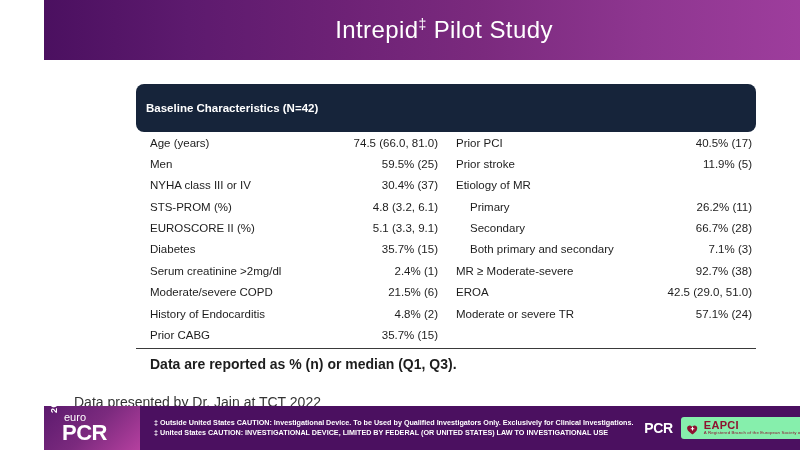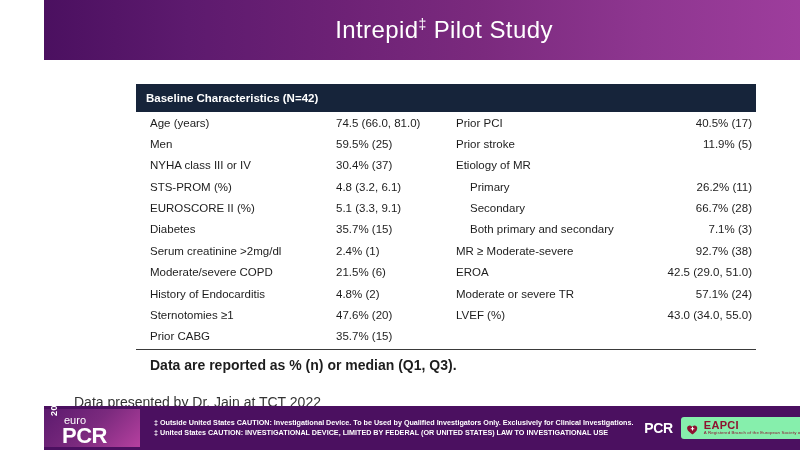--- a/index.html
+++ b/index.html
@@ -38,35 +38,36 @@
   .table-wrap {
     position: absolute;
     left: 92px; top: 84px;
     width: 620px;
   }
   .table-title {
     background: #16243a;
     color: #ffffff;
     font-size: 11.5px;
     font-weight: bold;
-    padding: 8px 10px;
+    padding: 18px 10px;
+    border-radius: 8px;
   }
   table.bc {
     width: 100%;
     border-collapse: collapse;
     font-size: 11.5px;
     color: #1d1d1d;
   }
   table.bc td {
     padding: 3.5px 0;
     vertical-align: top;
     line-height: 1.25;
   }
   .c-lab  { width: 200px; padding-left: 14px !important; }
-  .c-val  { width: 110px; padding-right: 8px !important; }
+  .c-val  { width: 110px; text-align: right; padding-right: 8px !important; }
   .c-lab2 { width: 190px; padding-left: 10px !important; }
   .c-val2 { width: 120px; text-align: right; padding-right: 4px !important; }
   .indent-1 { padding-left: 24px !important; }
   .rule {
     border-top: 1px solid #3a3a3a;
     margin-top: 2px;
   }
   .footnote {
     font-size: 14px;
     font-weight: bold;
@@ -81,21 +82,21 @@
   }
   
   .footer {
     position: absolute;
     left: 0; bottom: 0;
     width: 800px; height: 44px;
     background: #4b1060;
     display: flex; align-items: center;
   }
   .footer-logo {
-    width: 96px; height: 38px;
+    width: 96px; height: 44px;
     background: linear-gradient(135deg, #5c1a6e 0%, #7b2a7e 50%, #b5409f 100%);
     position: relative;
     flex: 0 0 96px;
   }
   .fl-year {
     position: absolute;
     left: 5px; top: 7px;
     color: #ffffff;
     font-size: 9px;
     font-weight: bold;
@@ -220,26 +221,20 @@
           <td class="c-lab">Moderate/severe COPD</td>
           <td class="c-val">21.5% (6)</td>
           <td class="c-lab2">EROA</td>
           <td class="c-val2">42.5 (29.0, 51.0)</td>
         </tr>
         <tr>
           <td class="c-lab">History of Endocarditis</td>
           <td class="c-val">4.8% (2)</td>
           <td class="c-lab2">Moderate or severe TR</td>
           <td class="c-val2">57.1% (24)</td>
-        </tr>
-        <tr>
-          <td class="c-lab">Sternotomies ≥1</td>
-          <td class="c-val">47.6% (20)</td>
-          <td class="c-lab2">LVEF (%)</td>
-          <td class="c-val2">43.0 (34.0, 55.0)</td>
         </tr>
         <tr>
           <td class="c-lab">Prior CABG</td>
           <td class="c-val">35.7% (15)</td>
           <td class="c-lab2"></td>
           <td class="c-val2"></td>
         </tr>
       </tbody>
     </table>
     <div class="rule"></div>

